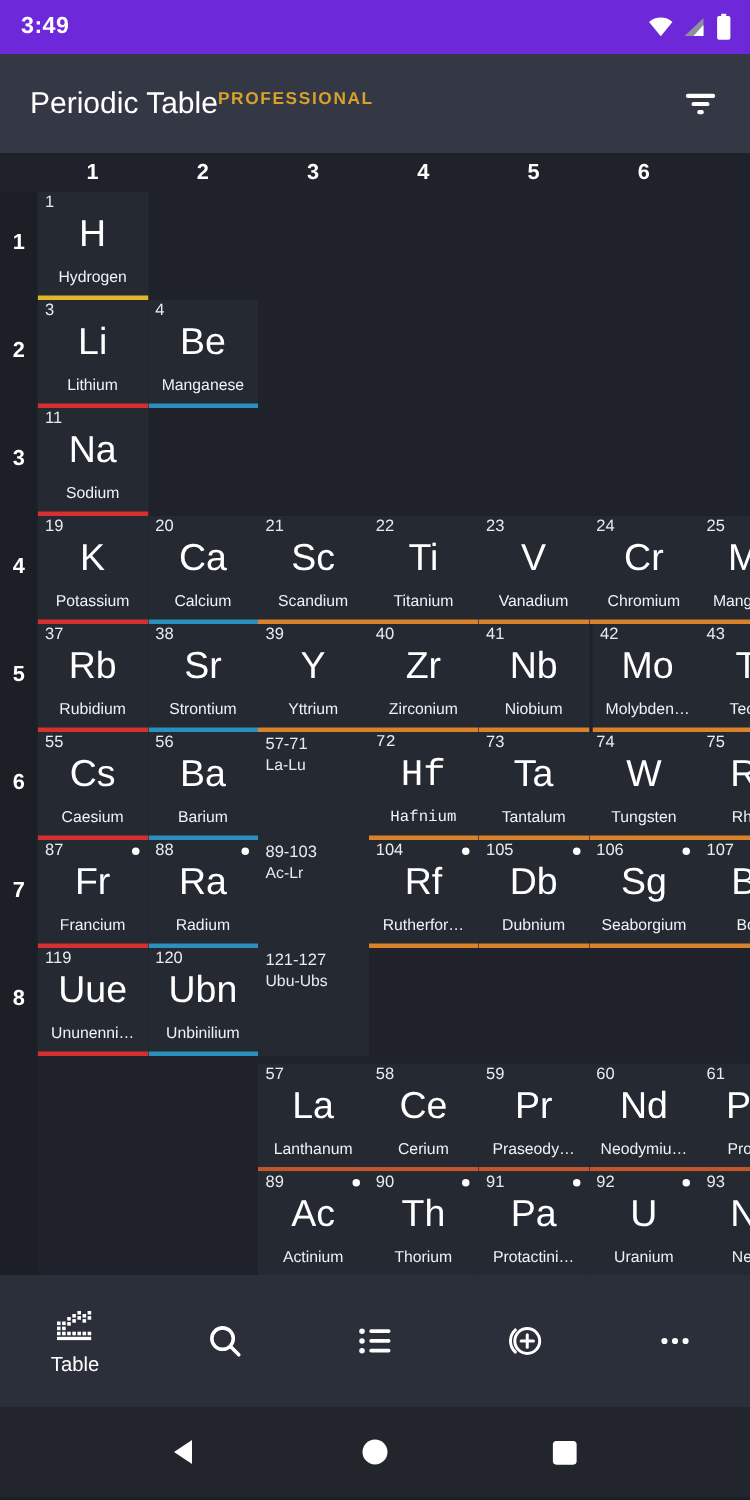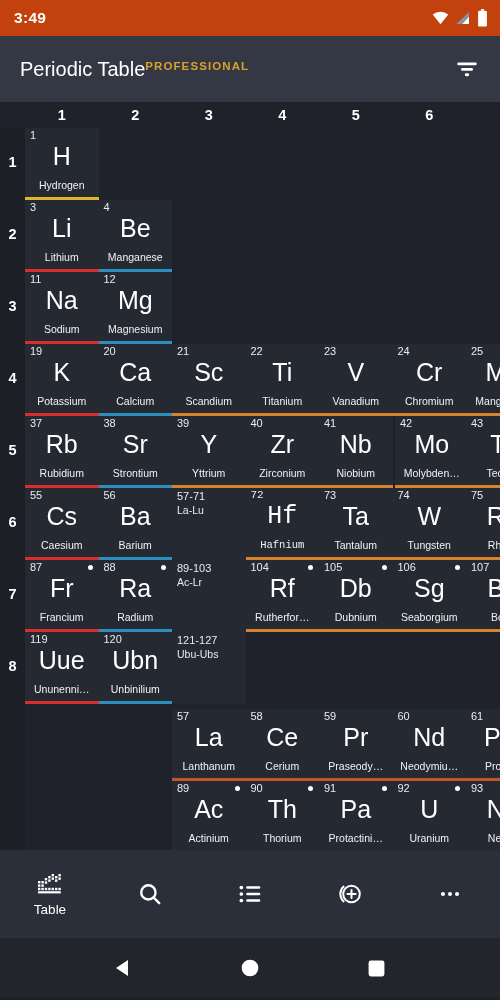--- a/index.html
+++ b/index.html
@@ -6,21 +6,21 @@
   html,body { width:500px; height:1000px; overflow:hidden; }
   body {
     background:#1c1f26;
     font-family:"Liberation Sans", sans-serif;
     color:#ffffff;
     position:relative;
   }
 
   
   #status-bar{
-    height:36px; background:#c2410c;
+    height:36px; background:#6d28d9;
     display:flex; align-items:center; justify-content:space-between;
     padding:0 12px 0 14px;
   }
   #status-time{ font-size:15.5px; font-weight:bold; letter-spacing:.3px; }
   #status-icons{ display:flex; align-items:center; gap:6px; }
 
   
   #app-bar{
     height:66px; background:#343845;
     display:flex; align-items:center; justify-content:space-between;
@@ -192,26 +192,20 @@
         <div class="num">4</div>
         <div class="sym">Be</div>
         <div class="nm">Manganese</div>
         <div class="bar" style="background: rgb(43, 144, 189);"></div>
       </div>
       <div class="cell" style="left: 0px; top: 144px;">
         <div class="num">11</div>
         <div class="sym">Na</div>
         <div class="nm">Sodium</div>
         <div class="bar" style="background: rgb(214, 47, 47);"></div>
-      </div>
-      <div class="cell" style="left: 73.5px; top: 144px;">
-        <div class="num">12</div>
-        <div class="sym">Mg</div>
-        <div class="nm">Magnesium</div>
-        <div class="bar" style="background: rgb(43, 144, 189);"></div>
       </div>
       <div class="cell" style="left: 0px; top: 216px;">
         <div class="num">19</div>
         <div class="sym">K</div>
         <div class="nm">Potassium</div>
         <div class="bar" style="background: rgb(214, 47, 47);"></div>
       </div>
       <div class="cell" style="left: 73.5px; top: 216px;">
         <div class="num">20</div>
         <div class="sym">Ca</div>

